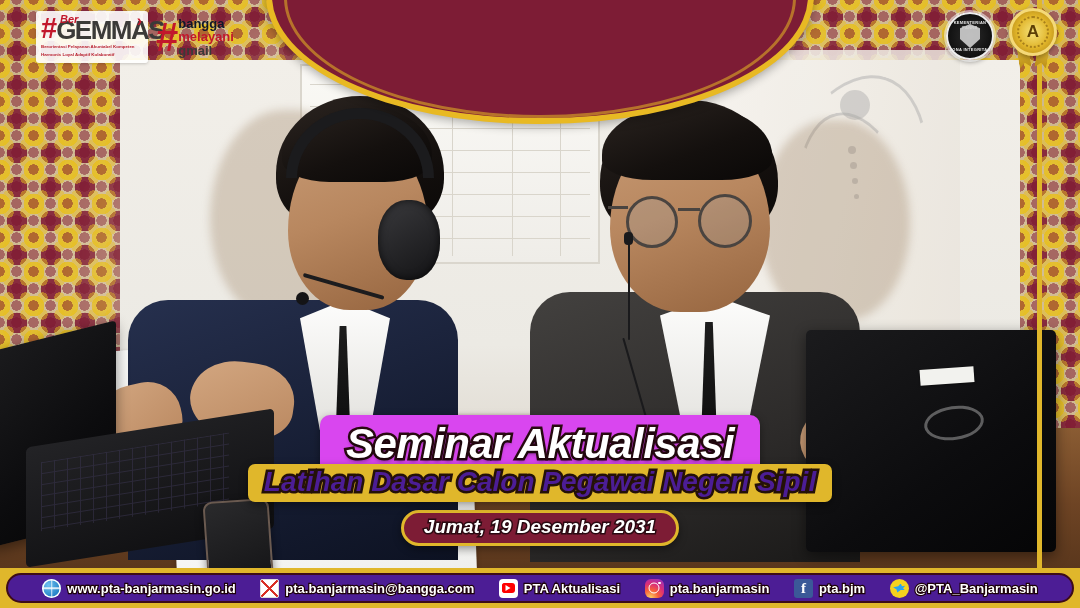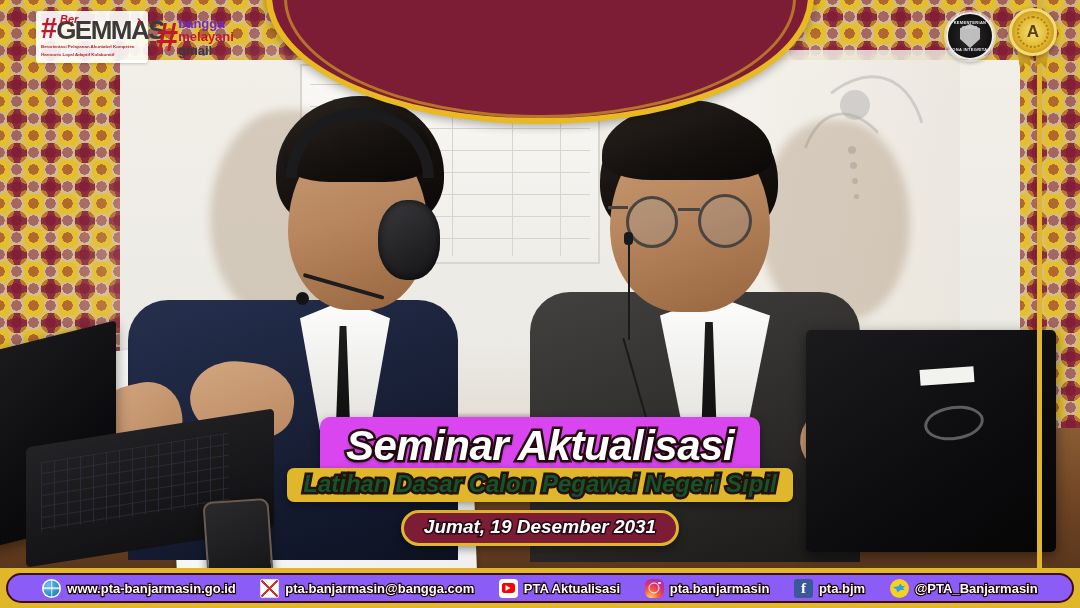--- a/index.html
+++ b/index.html
@@ -249,21 +249,21 @@
   }
   .ak-tag { font-size:4.4px; color:#b8202f; font-weight:bold; line-height:1.45; margin-top:2px; }
 
   .bangga {
     position:absolute; left:156px; top:13px;
     width:88px; height:48px;
     display:flex; align-items:center; gap:3px;
   }
   .bg-hash { font-size:40px; font-weight:bold; color:#c2182c; letter-spacing:-3px; line-height:1; }
   .bg-words { display:flex; flex-direction:column; line-height:1.02; }
-  .bg-w1 { font-size:13px; font-weight:bold; color:#6d28d9; }
+  .bg-w1 { font-size:13px; font-weight:bold; color:#0f172a; }
   .bg-w2 { font-size:13px; font-weight:bold; color:#c2182c; }
   .bg-w3 { font-size:13px; font-weight:bold; color:#3b3a38; }
 
   
   .badge-black {
     position:absolute; right:86px; top:12px; width:48px; height:48px;
     border-radius:50%;
     background:radial-gradient(circle,#2c2c2c 0%,#111 70%,#000 100%);
     border:2px solid #eee;
     box-shadow:0 0 0 2px rgba(255,255,255,.55), 0 2px 5px rgba(0,0,0,.4);
@@ -325,21 +325,21 @@
   }
   .title-sub {
     background:#e0b72b;
     border-radius:7px;
     padding:2px 16px 4px;
     display:inline-block;
     margin-top:-12px; position:relative;
     box-shadow:0 3px 8px rgba(0,0,0,.4);
   }
   .title-sub span {
-    font-size:24px; font-weight:bold; color:#14532d; font-style:italic;
+    font-size:28px; font-weight:bold; color:#4c1d95; font-style:italic;
     -webkit-text-stroke:5px #241108; paint-order:stroke fill;
   }
   .date-badge {
     margin-top:8px; display:inline-block;
     background:#7d1c35; border:3px solid #e0b72b;
     border-radius:18px; padding:3px 20px 5px;
     box-shadow:0 3px 8px rgba(0,0,0,.4);
   }
   .date-badge span {
     font-size:19px; font-weight:bold; color:#fff; font-style:italic;
@@ -347,21 +347,21 @@
   }
 
   
   .footer {
     position:absolute; left:0; right:0; bottom:0; height:40px;
     background:#e0b72b;
     display:flex; align-items:center;
   }
   .footer-inner {
     margin:0 6px; height:30px; flex:1;
-    background:#8b5cf6;
+    background:#4c1d95;
     border:2px solid #3d0c18;
     border-radius:15px;
     display:flex; align-items:center; justify-content:space-around;
     padding:0 22px;
   }
   .f-item { display:flex; align-items:center; gap:6px; }
   .f-item span.lbl {
     font-size:13px; font-weight:bold; color:#fff;
     -webkit-text-stroke:2.4px #1d0209; paint-order:stroke fill;
     white-space:nowrap;

